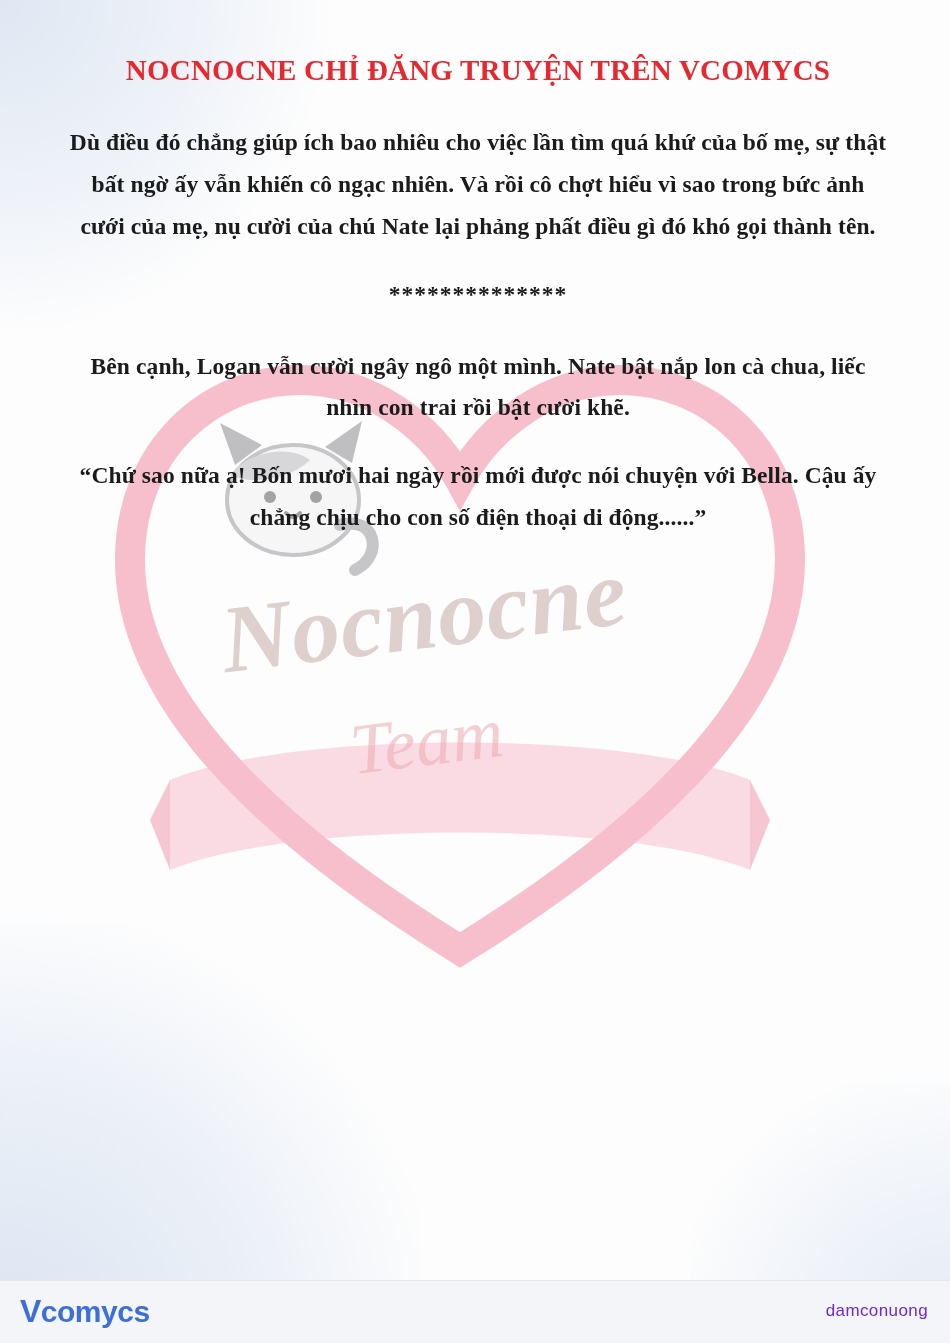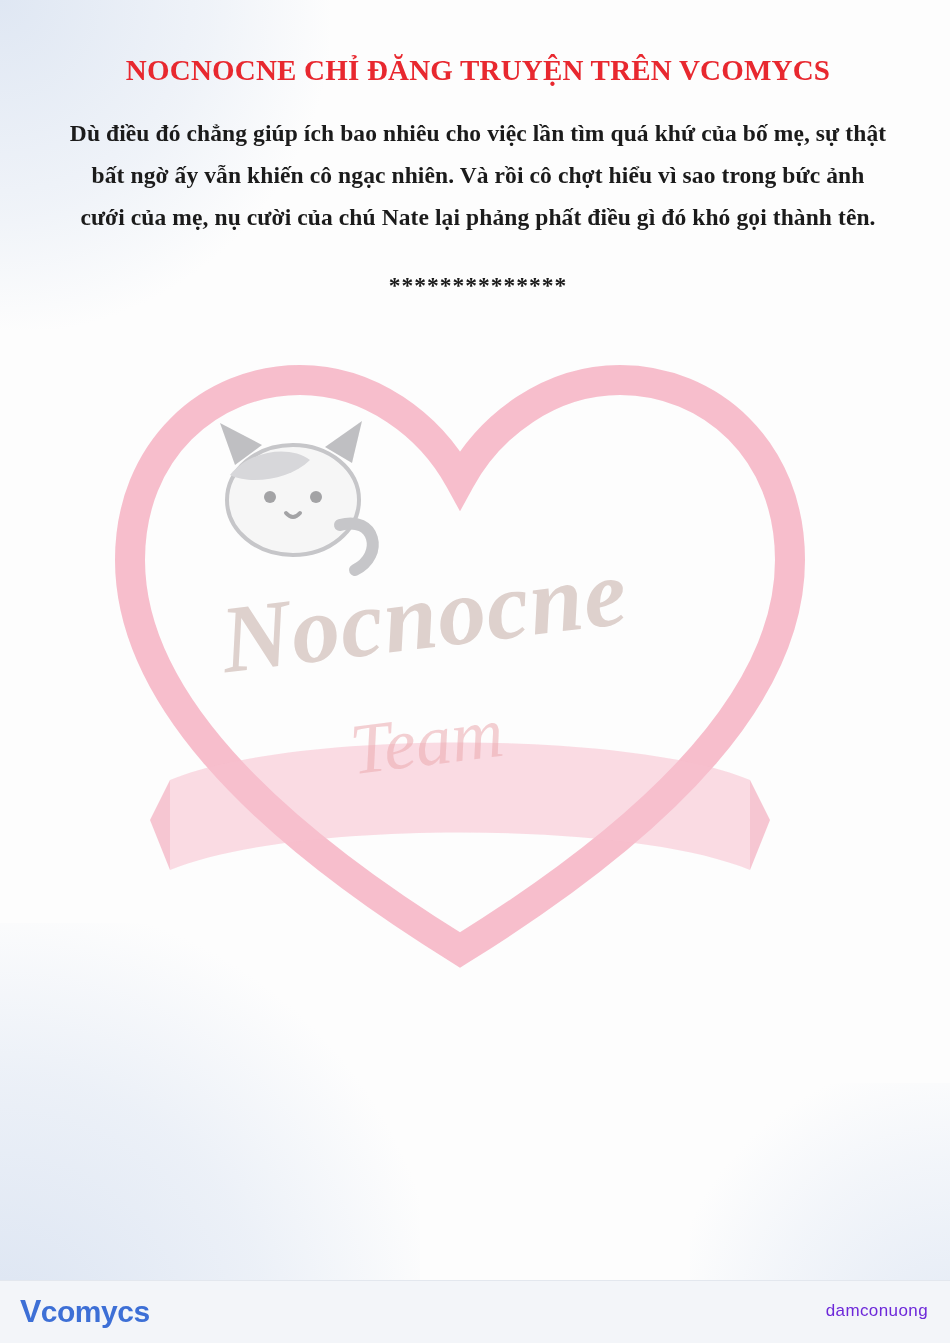--- a/index.html
+++ b/index.html
@@ -97,21 +97,21 @@
     z-index: 5;
     padding: 52px 62px 0 68px;
   }
   .doc-title {
     text-align: center;
     color: #e8282f;
     font-family: "Liberation Serif", serif;
     font-weight: bold;
     font-size: 29px;
     letter-spacing: 0.2px;
-    margin: 0 0 25px 0;
+    margin: 0 0 34px 0;
     line-height: 1.25;
   }
   p.para {
     font-family: "Liberation Serif", serif;
     font-weight: bold;
     font-size: 23.5px;
     color: #1b1b1b;
     line-height: 1.78;
     margin: 0 0 26px 0;
     text-align: center;
@@ -197,20 +197,22 @@
     </div>
     <div class="wm-brand">Nocnocne</div>
     <div class="wm-team">Team</div>
   </div>
 
   <div class="content">
     <h1 class="doc-title">NOCNOCNE CHỈ ĐĂNG TRUYỆN TRÊN VCOMYCS</h1>
 
     <p class="para">Dù điều đó chẳng giúp ích bao nhiêu cho việc lần tìm quá khứ của bố mẹ, sự thật bất ngờ ấy vẫn khiến cô ngạc nhiên. Và rồi cô chợt hiểu vì sao trong bức ảnh cưới của mẹ, nụ cười của chú Nate lại phảng phất điều gì đó khó gọi thành tên.</p>
     <p class="para stars">**************</p>
+    <p class="para">Bên cạnh, Logan vẫn cười ngây ngô một mình. Nate bật nắp lon cà chua, liếc nhìn con trai rồi bật cười khẽ.</p>
+    <p class="para">“Chứ sao nữa ạ! Bốn mươi hai ngày rồi mới được nói chuyện với Bella. Cậu ấy chẳng chịu cho con số điện thoại di động......”</p>
   </div>
 
   <div class="footer">
     <div class="footer-logo">
       <span class="v">V</span>
       <span class="rest">comycs</span>
     </div>
     <div class="footer-credit">damconuong</div>
   </div>
 

